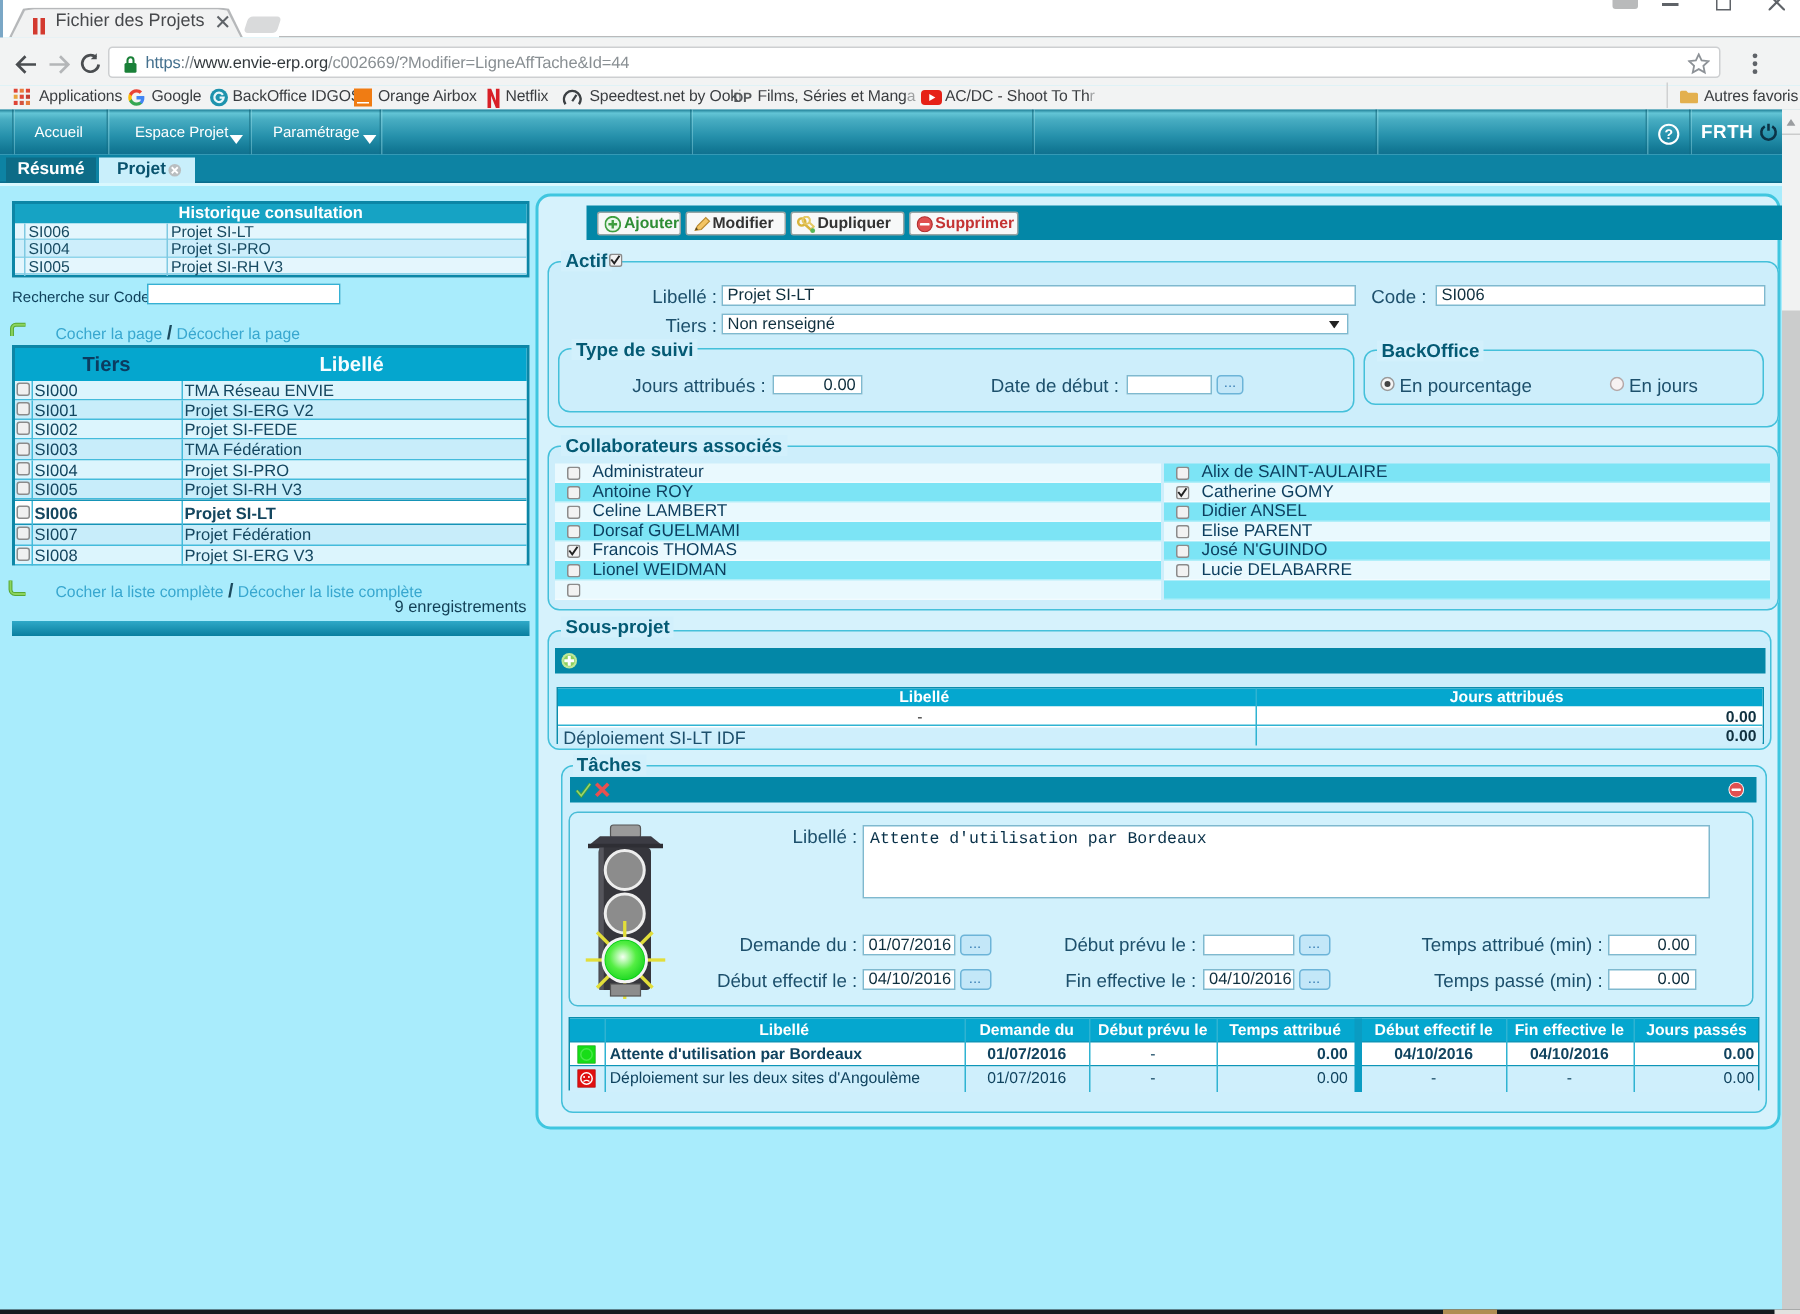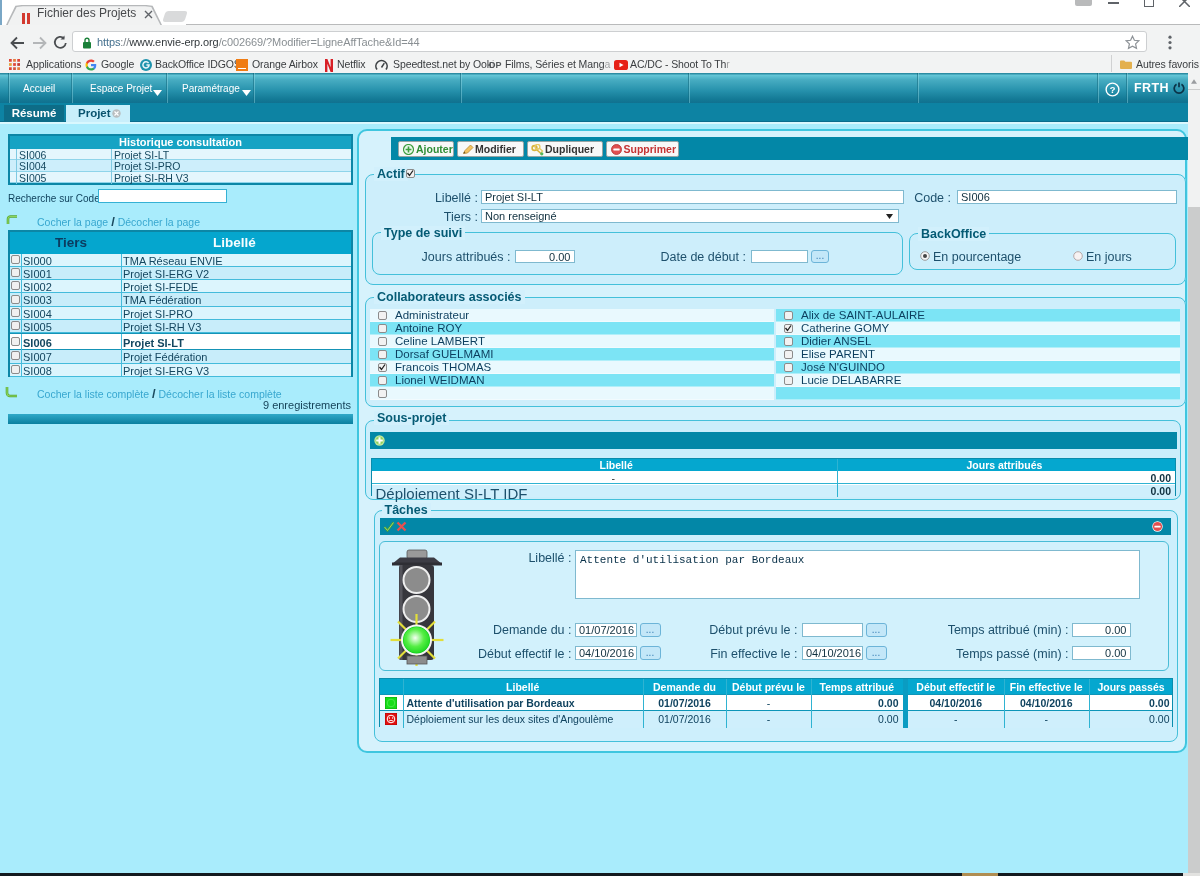--- a/index.html
+++ b/index.html
@@ -473,21 +473,21 @@
 <div class="abs" style="left:11.5px;top:326.5px;width:805.5px;height:38.5px;border:1.5px solid #0a8cac;background:#fff;">
   <div style="position:absolute;left:0;top:0;width:100%;height:12.5px;background:#05a7cf;color:#fff;font-weight:bold;font-size:10.5px;">
     <span style="position:absolute;left:228px;top:0.5px;">Libellé</span>
         <span style="position:absolute;left:595px;top:0.5px;">Jours attribués</span>
   </div>
   <div style="position:absolute;left:0;top:12.5px;width:100%;height:12.5px;background:#fff;border-bottom:1px solid #2fb3d2;">
     <span style="position:absolute;left:240px;top:0.5px;font-size:10.5px;color:#333;">-</span>
     <span style="position:absolute;right:4px;top:0.5px;font-size:10.5px;font-weight:bold;color:#10303f;">0.00</span>
   </div>
   <div style="position:absolute;left:0;top:26px;width:100%;height:12.5px;background:#cfeffc;">
-    <span style="position:absolute;left:4px;top:0.5px;font-size:15px;color:#1d506c;">Déploiement SI-LT IDF</span>
+    <span style="position:absolute;left:4px;top:0.5px;font-size:12px;color:#1d506c;">Déploiement SI-LT IDF</span>
     <span style="position:absolute;right:4px;top:0.5px;font-size:10.5px;font-weight:bold;color:#10303f;">0.00</span>
   </div>
   <div style="position:absolute;left:465.5px;top:0;width:1px;height:38.5px;background:#2fb3d2;"></div>
 </div>
 
 <fieldset class="fs" style="left:14.5px;top:378.5px;width:804px;height:232.5px;background:#cdeffc;"></fieldset>
 <div class="legend" style="left:22.5px;top:371.5px;">Tâches</div>
 <div class="tealbar2" style="left:20.5px;top:386.5px;width:791px;height:17px;">
   <svg style="position:absolute;left:3px;top:3px;" width="12" height="11" viewBox="0 0 12 11">
         <path d="M1.5 6 L4.5 9.5 L10.5 1.5" stroke="#3f9e3f" stroke-width="2.2" fill="none"></path>

